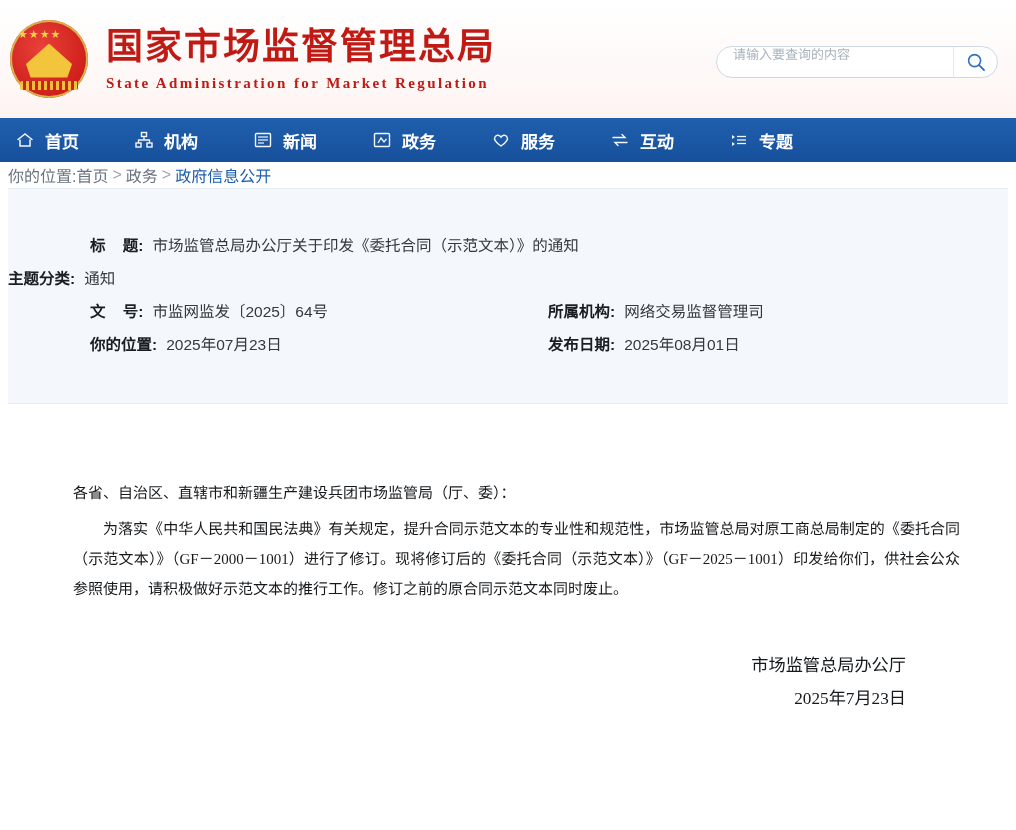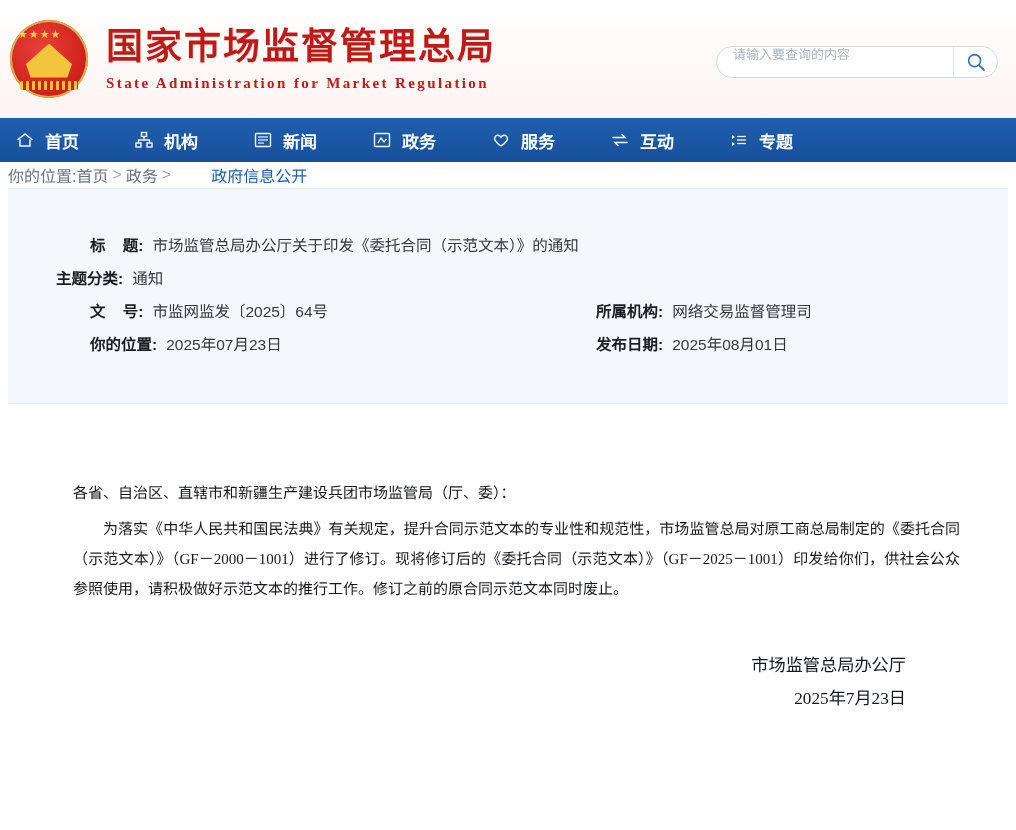--- a/index.html
+++ b/index.html
@@ -128,42 +128,42 @@
   .breadcrumb {
     height: 26px;
     display: flex; align-items: center;
     padding-left: 8px;
     font-size: 16px;
     color: #6a7480;
     background: #fff;
   }
   .breadcrumb a { color: #6a7480; text-decoration: none; }
   .breadcrumb .sep { margin: 0 4px; color: #9aa4b0; }
-  .breadcrumb .cur { color: #1f5fae; margin-left: 36px; }
+  .breadcrumb .cur { color: #1f5fae; }
 
   
   .meta-panel {
     margin: 0 8px;
     background: #f4f7fb;
     border-top: 1px solid #e6ecf3;
     border-bottom: 1px solid #e6ecf3;
     padding: 44px 0 38px 0;
   }
   .meta-row {
     display: flex;
     margin-bottom: 11px;
   }
   .meta-cell {
     display: flex;
     align-items: baseline;
     font-size: 15.5px;
     color: #2d3338;
   }
   .meta-cell.left  { width: 540px; padding-left: 82px; }
-  .meta-cell.right { padding-left: 0; margin-left: 48px; }
+  .meta-cell.right { padding-left: 0; }
   .meta-label {
     color: #1a1d21;
     font-weight: bold;
     white-space: pre;
     margin-right: 9px;
     font-size: 15.5px;
   }
   .meta-value { color: #33393f; font-size: 15.5px; }
   .meta-row.title-row .meta-cell.left { width: auto; }
 

